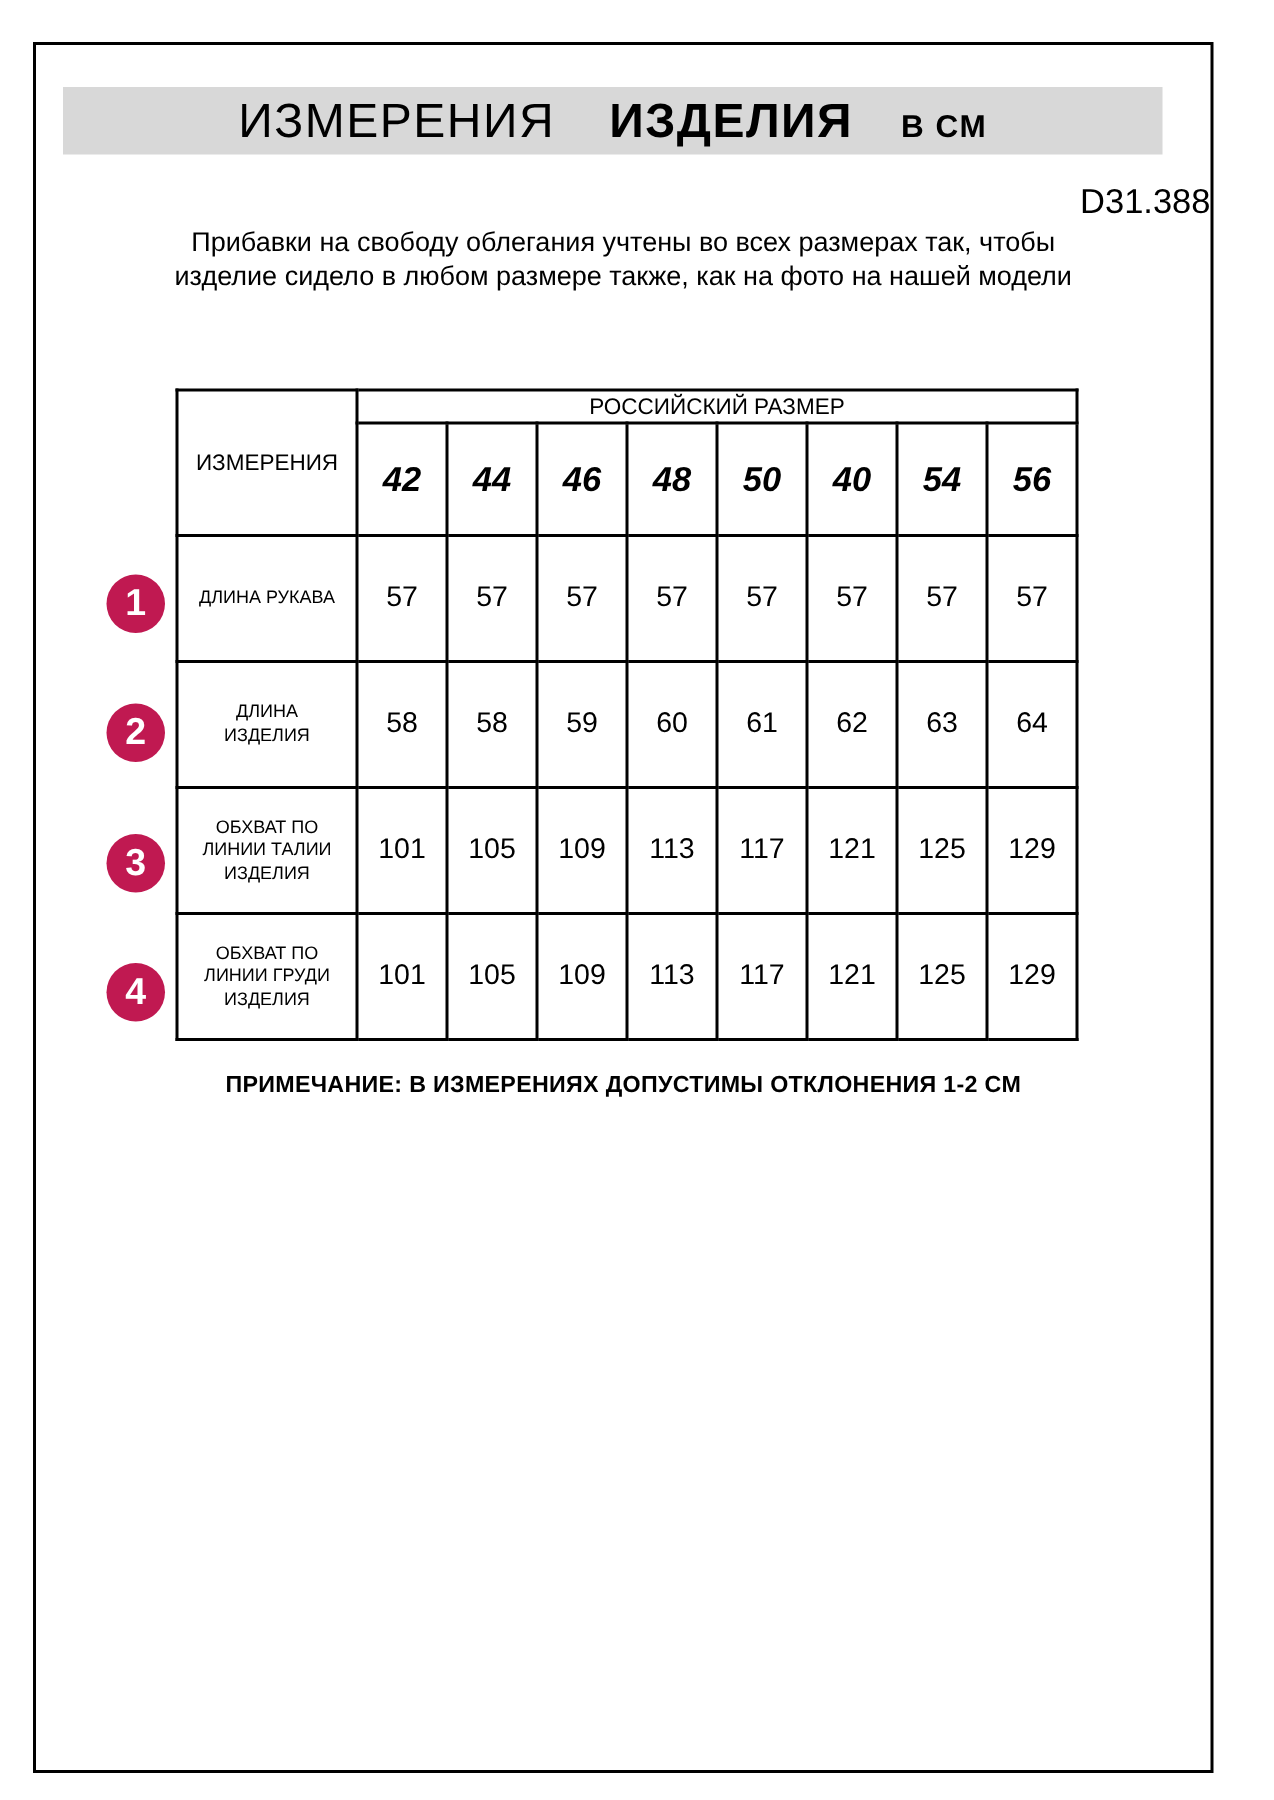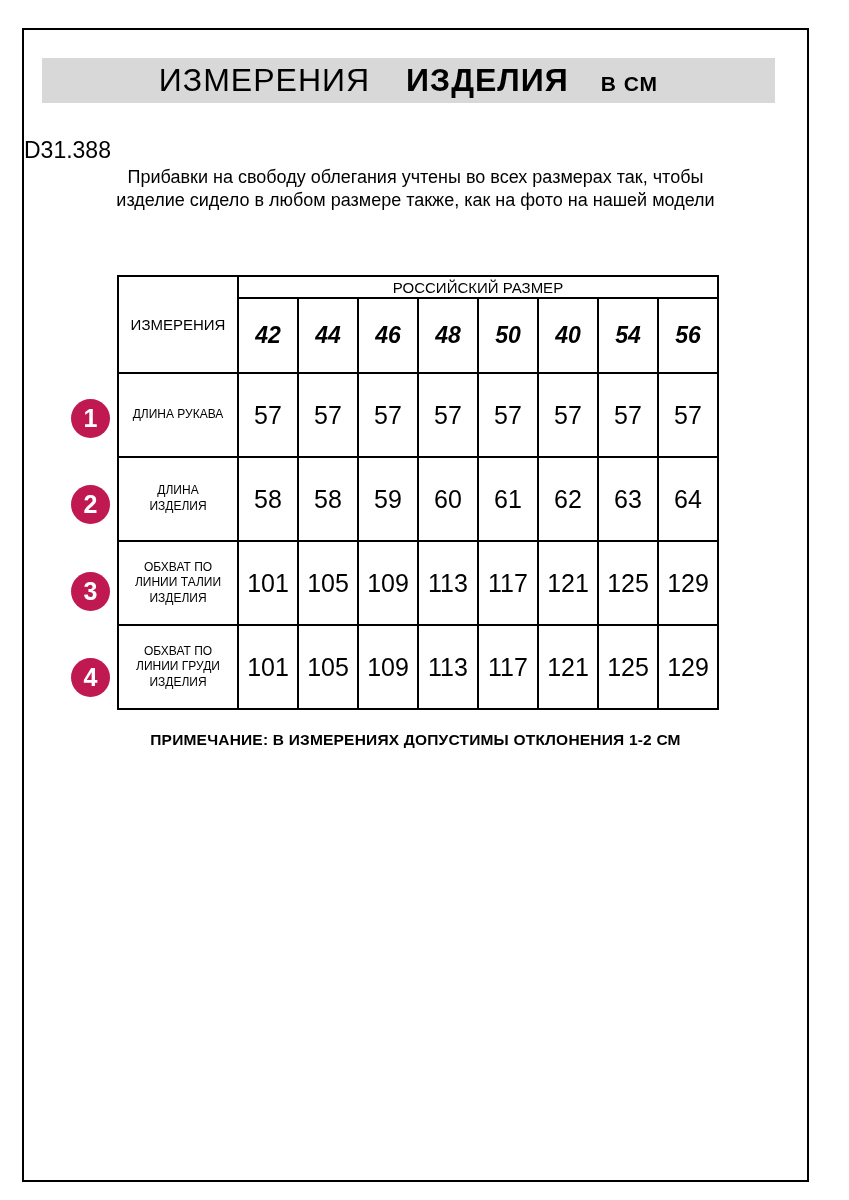--- a/index.html
+++ b/index.html
@@ -27,22 +27,22 @@
     height: 45px;
     background: var(--banner-bg);
     text-align: center;
     line-height: 45px;
     white-space: nowrap;
   }
   .banner .t1 { font-size: 32px; font-weight: 400; letter-spacing: 1px; margin-right: 36px; }
   .banner .t2 { font-size: 32px; font-weight: 700; letter-spacing: 1px; margin-right: 32px; }
   .banner .t3 { font-size: 21px; font-weight: 600; letter-spacing: 1px; }
   .article {
-    margin-top: 34px;
-    text-align: left;
+    margin-top: 18px;
+    text-align: right;
     font-size: 23px;
     font-weight: 400;
   }
   .desc {
     margin: 2px auto 0;
     max-width: 625px;
     text-align: center;
     font-size: 18px;
     line-height: 1.28;
   }
@@ -58,21 +58,21 @@
     border: 2px solid var(--line);
     text-align: center;
     vertical-align: middle;
     padding: 0 4px;
     font-weight: 400;
   }
   .corner-cell { width: 120px; font-size: 15px; }
   .group-cell { height: 22px; font-size: 15px; }
   .size-cell { width: 60px; height: 75px; font-size: 23px; font-weight: 700 !important; font-style: italic; }
   .label-cell { height: 84px; font-size: 12px; line-height: 1.3; white-space: pre-line; }
-  .val-cell { font-size: 25px; }
+  .val-cell { font-size: 19px; }
   .badge {
     position: absolute;
     left: 47px;
     width: 39px; height: 39px;
     border-radius: 50%;
     background: var(--badge);
     color: #fff;
     font-size: 25px;
     font-weight: 700;
     display: flex;

